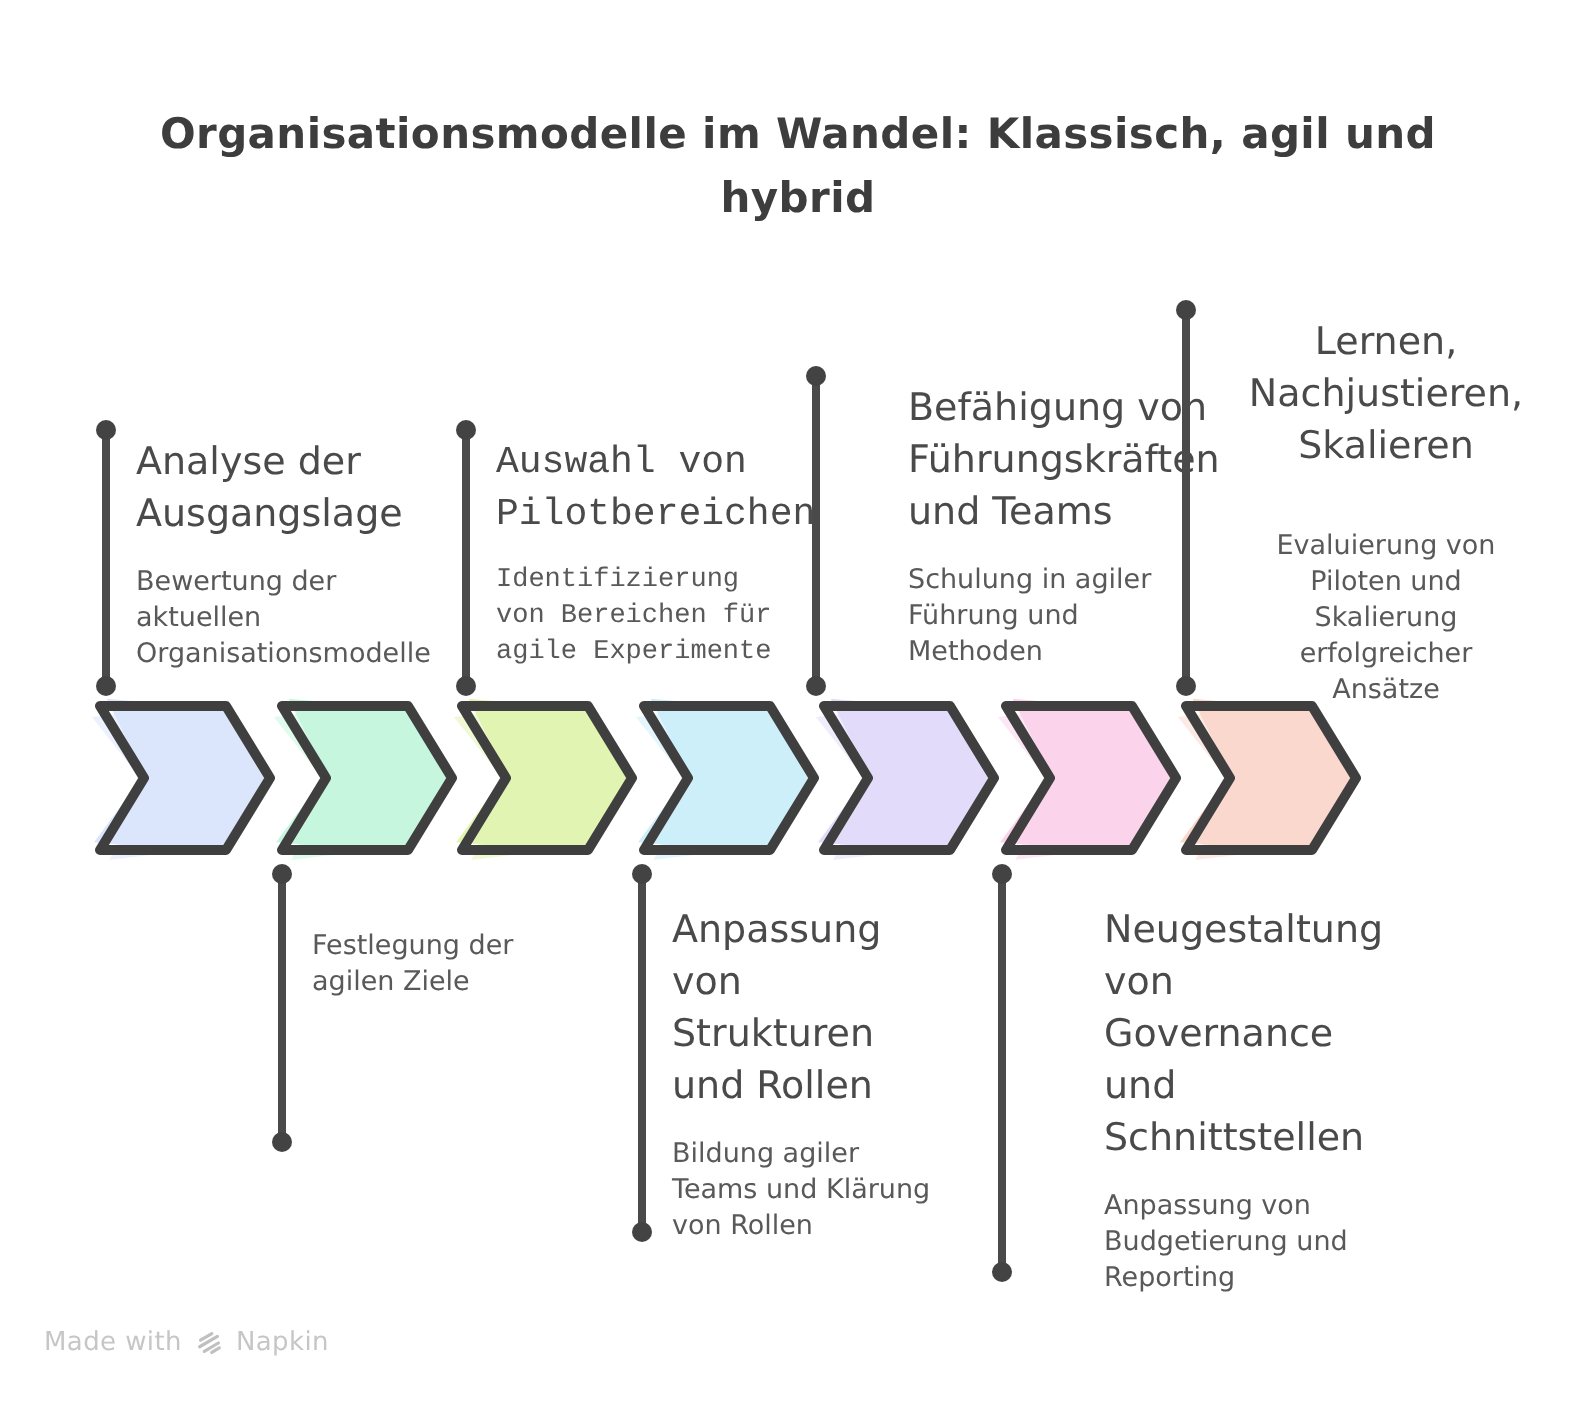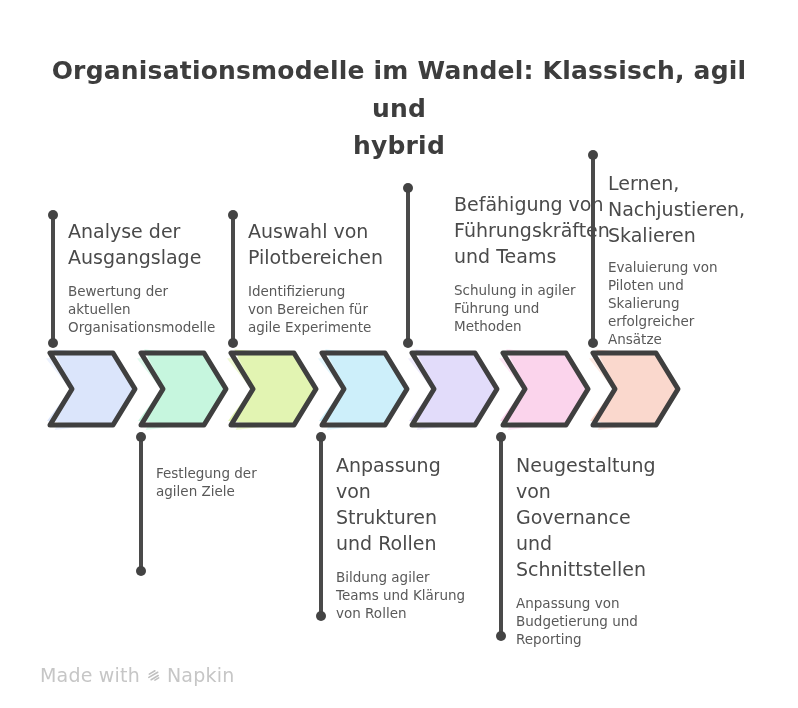--- a/index.html
+++ b/index.html
@@ -3,48 +3,48 @@
 <meta charset="utf-8">
 <style>
   html,body{margin:0;padding:0;background:#ffffff;}
   #canvas{
     position:relative;width:798px;height:708px;background:#ffffff;overflow:hidden;
     font-family:"DejaVu Sans","Liberation Sans",sans-serif;
   }
   .pre{white-space:pre-line;}
   #page-title{
     position:absolute;left:29px;top:52px;width:740px;text-align:center;
-    font-size:25px;line-height:1.5;font-weight:bold;color:#3d3d3d;letter-spacing:.2px;
+    font-size:21px;line-height:1.5;font-weight:bold;color:#3d3d3d;letter-spacing:.2px;
   }
   
   .chev{position:absolute;top:349px;width:92px;height:80px;overflow:visible;}
   .chev svg{overflow:visible;display:block;}
   #ch0{left:47px;}#ch1{left:138px;}#ch2{left:228px;}#ch3{left:319px;}
   #ch4{left:409px;}#ch5{left:500px;}#ch6{left:590px;}
   
   .grp{position:absolute;}
   .vline{position:absolute;left:0;top:0;width:4px;background:#4a4a4a;border-radius:3px;}
   .dot{position:absolute;left:-3px;width:10px;height:10px;border-radius:50%;background:#434343;}
   .dot.t{top:-4px}.dot.b{bottom:-4px}
   .stext{position:absolute;left:17px;}
   .step-title{font-size:19px;line-height:26px;color:#4a4a4a;font-weight:500;}
   .step-sub{margin-top:12px;font-size:13.5px;line-height:18px;color:#595959;}
   
   #gA1{left:51px;top:214px;}  #gA1 .vline{height:130px;} #gA1 .stext{top:4px;width:180px;}
-  #gA2{left:231px;top:214px;} #gA2 .vline{height:130px;} #gA2 .stext{top:4px;width:172px;}
+  #gA2{left:231px;top:214px;} #gA2 .vline{height:130px;} #gA2 .stext{top:4px;width:172px;font-family:Liberation Mono, monospace;}
   #gA3{left:406px;top:187px;} #gA3 .vline{height:157px;} #gA3 .stext{top:4px;width:182px;margin-left:31px;}
-  #gA4{left:591px;top:154px;} #gA4 .vline{height:190px;} #gA4 .stext{top:16px;width:170px;}
-  #gA4 .step-sub{margin-top:10px;}
+  #gA4{left:591px;top:154px;} #gA4 .vline{height:190px;} #gA4 .stext{top:4px;width:170px;text-align:center;}
+  #gA4 .step-sub{margin-top:28px;}
   #gB1{left:139px;top:436px;} #gB1 .vline{height:136px;} #gB1 .stext{top:16px;width:165px;}
   #gB2{left:319px;top:436px;} #gB2 .vline{height:181px;} #gB2 .stext{top:16px;width:178px;}
-  #gB3{left:499px;top:436px;} #gB3 .vline{height:201px;} #gB3 .stext{top:16px;width:172px;}
+  #gB3{left:499px;top:436px;} #gB3 .vline{height:201px;} #gB3 .stext{top:16px;width:172px;margin-left:36px;}
   
   #footer{
-    position:absolute;left:40px;top:664px;display:flex;align-items:center;gap:6px;
-    font-size:19px;color:#c6c6c6;letter-spacing:.2px;cursor:pointer;
+    position:absolute;left:22px;top:664px;display:flex;align-items:center;gap:6px;
+    font-size:13px;color:#c6c6c6;letter-spacing:.2px;cursor:pointer;
   }
   #footer svg{display:block;}
 </style>
 </head>
 <body>
 
 <div id="canvas">
 
   <div id="page-title" class="pre">Organisationsmodelle im Wandel: Klassisch, agil und
 hybrid</div>

